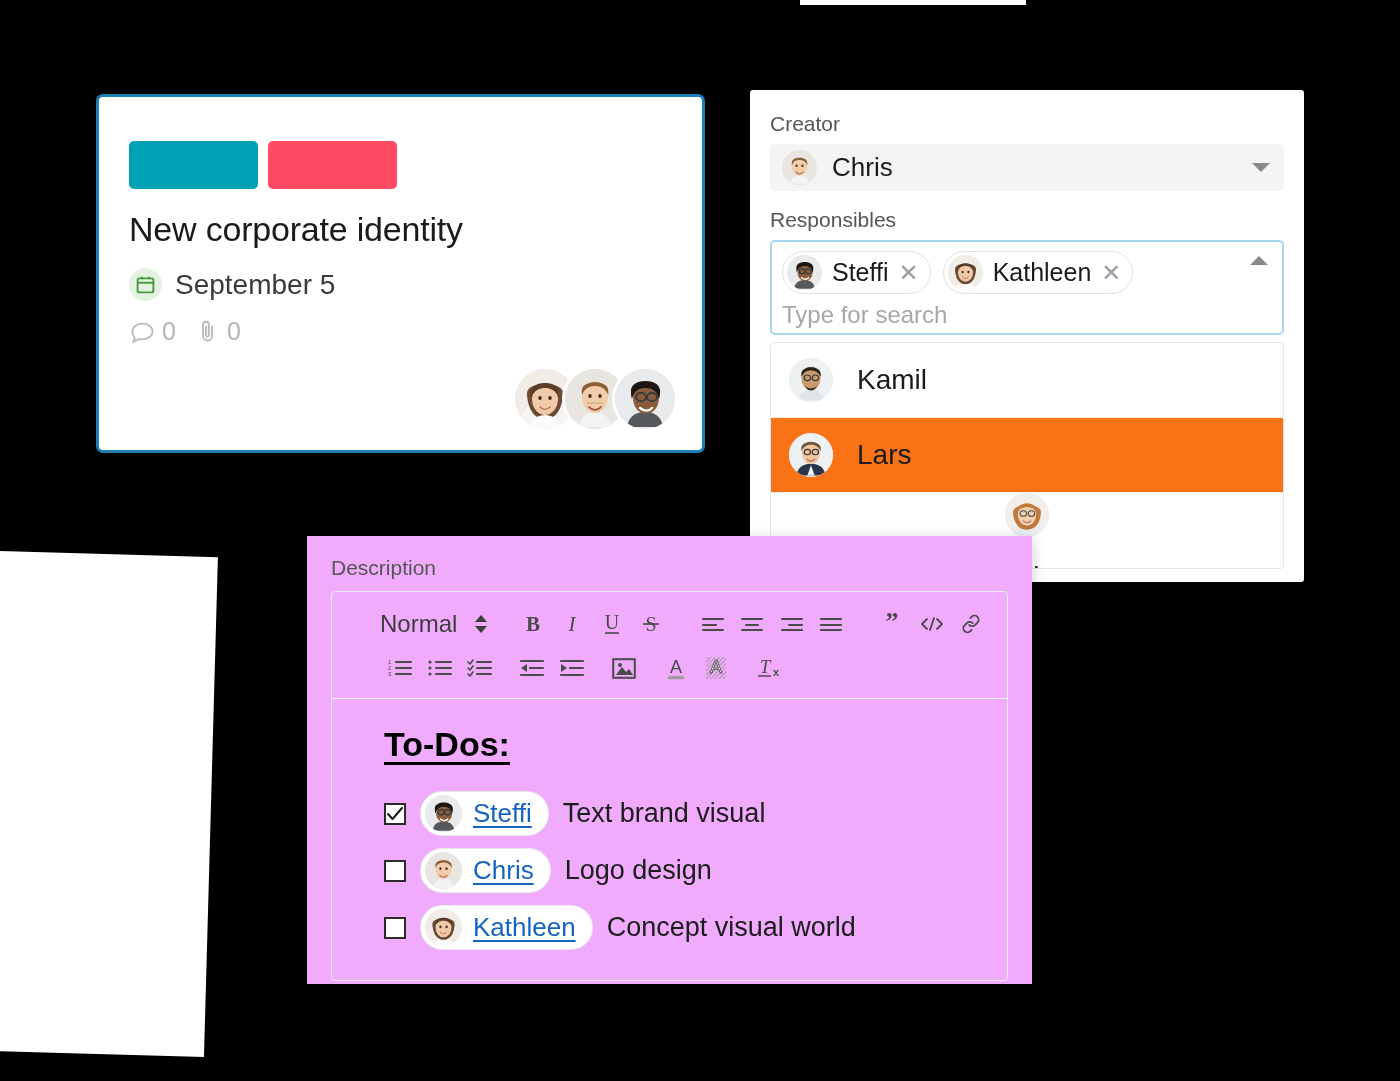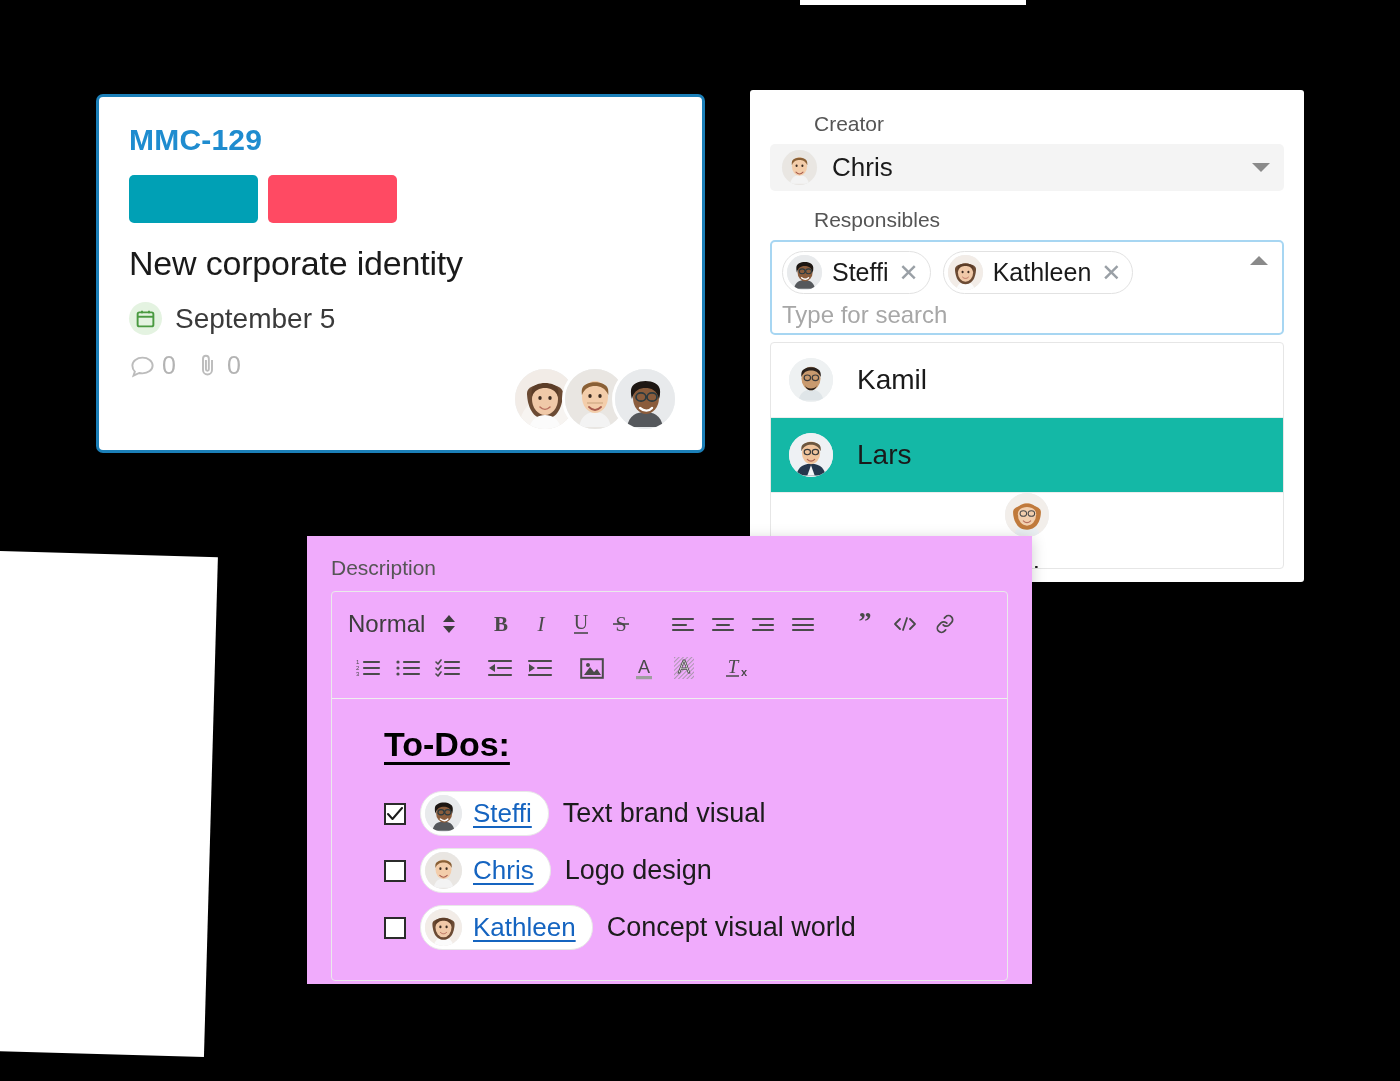--- a/index.html
+++ b/index.html
@@ -63,21 +63,21 @@
   .av, .sm-av { position: relative; background: #eceff1; }
   .av > svg, .sm-av > svg { display:block; width:100%; height:100%; }
 
   
   .people-panel {
     position: absolute; left: 750px; top: 90px; width: 554px; height: 492px;
     background: #fff; border-radius: 3px;
     box-shadow: 0 3px 14px rgba(0,0,0,.22);
     padding: 22px 20px 0 20px;
   }
-  .field-label { font-size: 21px; color: #555; margin-bottom: 8px; margin-left: 44px; }
+  .field-label { font-size: 21px; color: #555; margin-bottom: 8px; }
   .creator-select {
     height: 47px; background: #f4f4f4; border-radius: 5px;
     display: flex; align-items: center; padding: 0 14px 0 12px;
     position: relative;
   }
   .creator-select .sm-av { width: 35px; height: 35px; border-radius: 50%; overflow: hidden; flex: 0 0 auto; }
   .creator-name { font-size: 26px; color: #1a1a1a; margin-left: 15px; }
   .caret { position: absolute; right: 14px; width: 0; height: 0;
            border-left: 9px solid transparent; border-right: 9px solid transparent; }
   .caret.down { border-top: 9px solid #8a8a8a; }
@@ -107,34 +107,34 @@
   .dropdown {
     margin-top: 7px; border: 1px solid #e6e6e6; border-radius: 4px;
     background: #fff; overflow: hidden;
   }
   .dd-item {
     display: flex; align-items: center; gap: 24px;
     height: 75px; padding: 0 18px;
     border-bottom: 1px solid #ededed;
   }
   .dd-item:last-child { border-bottom: none; flex-direction: column; }
-  .dd-item.hover { background: #14b8a6; text-align: right; }
+  .dd-item.hover { background: #f97316; text-align: right; }
   .dd-item .sm-av { width: 44px; height: 44px; border-radius: 50%; overflow: hidden; flex:0 0 auto; }
   .dd-name { font-size: 28px; color: #1a1a1a; }
 
   
   .desc-panel {
     position: absolute; left: 307px; top: 536px; width: 725px; height: 448px;
     background: #f0abfc; box-shadow: 0 3px 14px rgba(0,0,0,.20);
     padding: 20px 24px 0 24px;
   }
   .desc-label { font-size: 21px; color: #555; margin-bottom: 11px; }
   .editor { border: 1px solid #eaeaea; border-radius: 4px; }
   .toolbar { padding: 12px 16px 10px 16px; border-bottom: 1px solid #efefef; }
-  .tb-row { display: flex; align-items: center; height: 40px; }
+  .tb-row { display: flex; align-items: center; height: 40px; margin-left: 32px; }
   .tb-row + .tb-row { margin-top: 4px; }
   .tb-btn {
     width: 40px; height: 38px; display: flex; align-items: center; justify-content: center;
     color: #4a4a4a;
   }
   .tb-btn svg { display: block; }
   .tb-sep { width: 22px; }
   .tb-sep-sm { width: 12px; }
   .fmt-select {
     display: flex; align-items: center; gap: 18px; padding-right: 4px;
@@ -173,21 +173,20 @@
 </style>
 </head>
 <body>
 
 <div class="stage">
 
   <div class="blank-top"></div>
   <div class="blank-left"></div>
 
   <div class="card" style="border-color: rgb(27, 127, 184);">
-    <div class="card-id" style="color: rgb(31, 140, 207);">MMC-129</div>
 
     <div class="card-labels">
       <div class="label-chip" id="lbl0" style="background: rgb(0, 160, 181);"></div>
       <div class="label-chip" id="lbl1" style="background: rgb(255, 74, 99);"></div>
     </div>
 
     <div class="card-title">New corporate identity</div>
 
     <div class="card-date-row">
       <span class="cal-badge">

